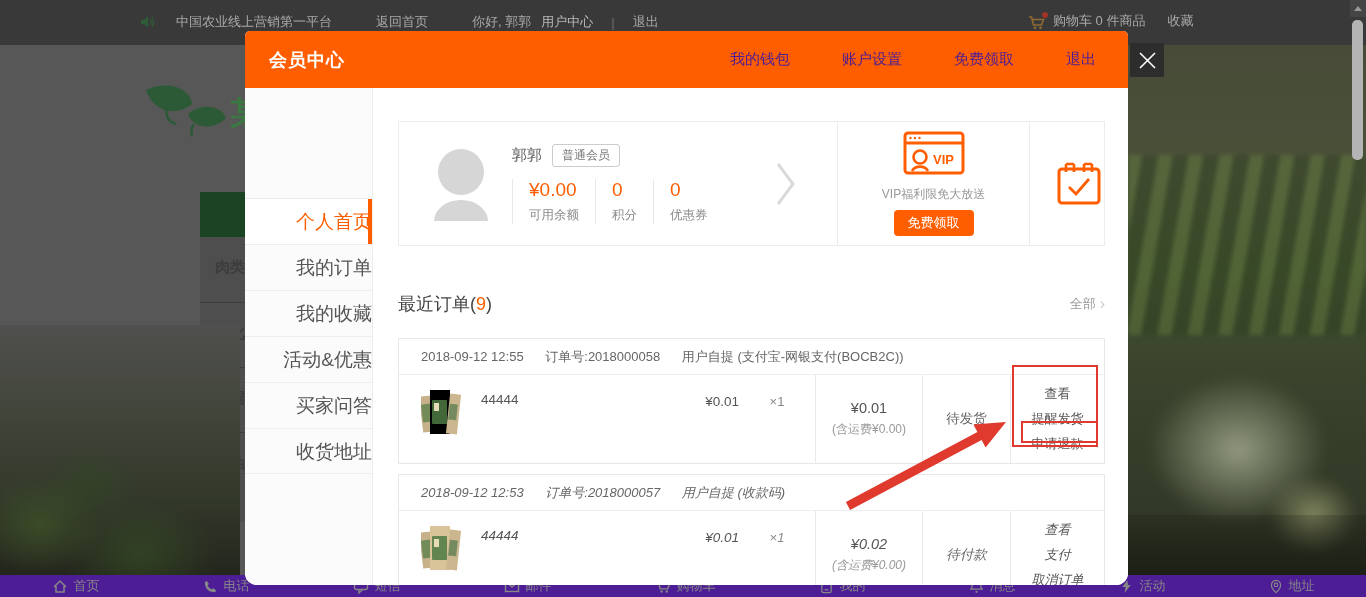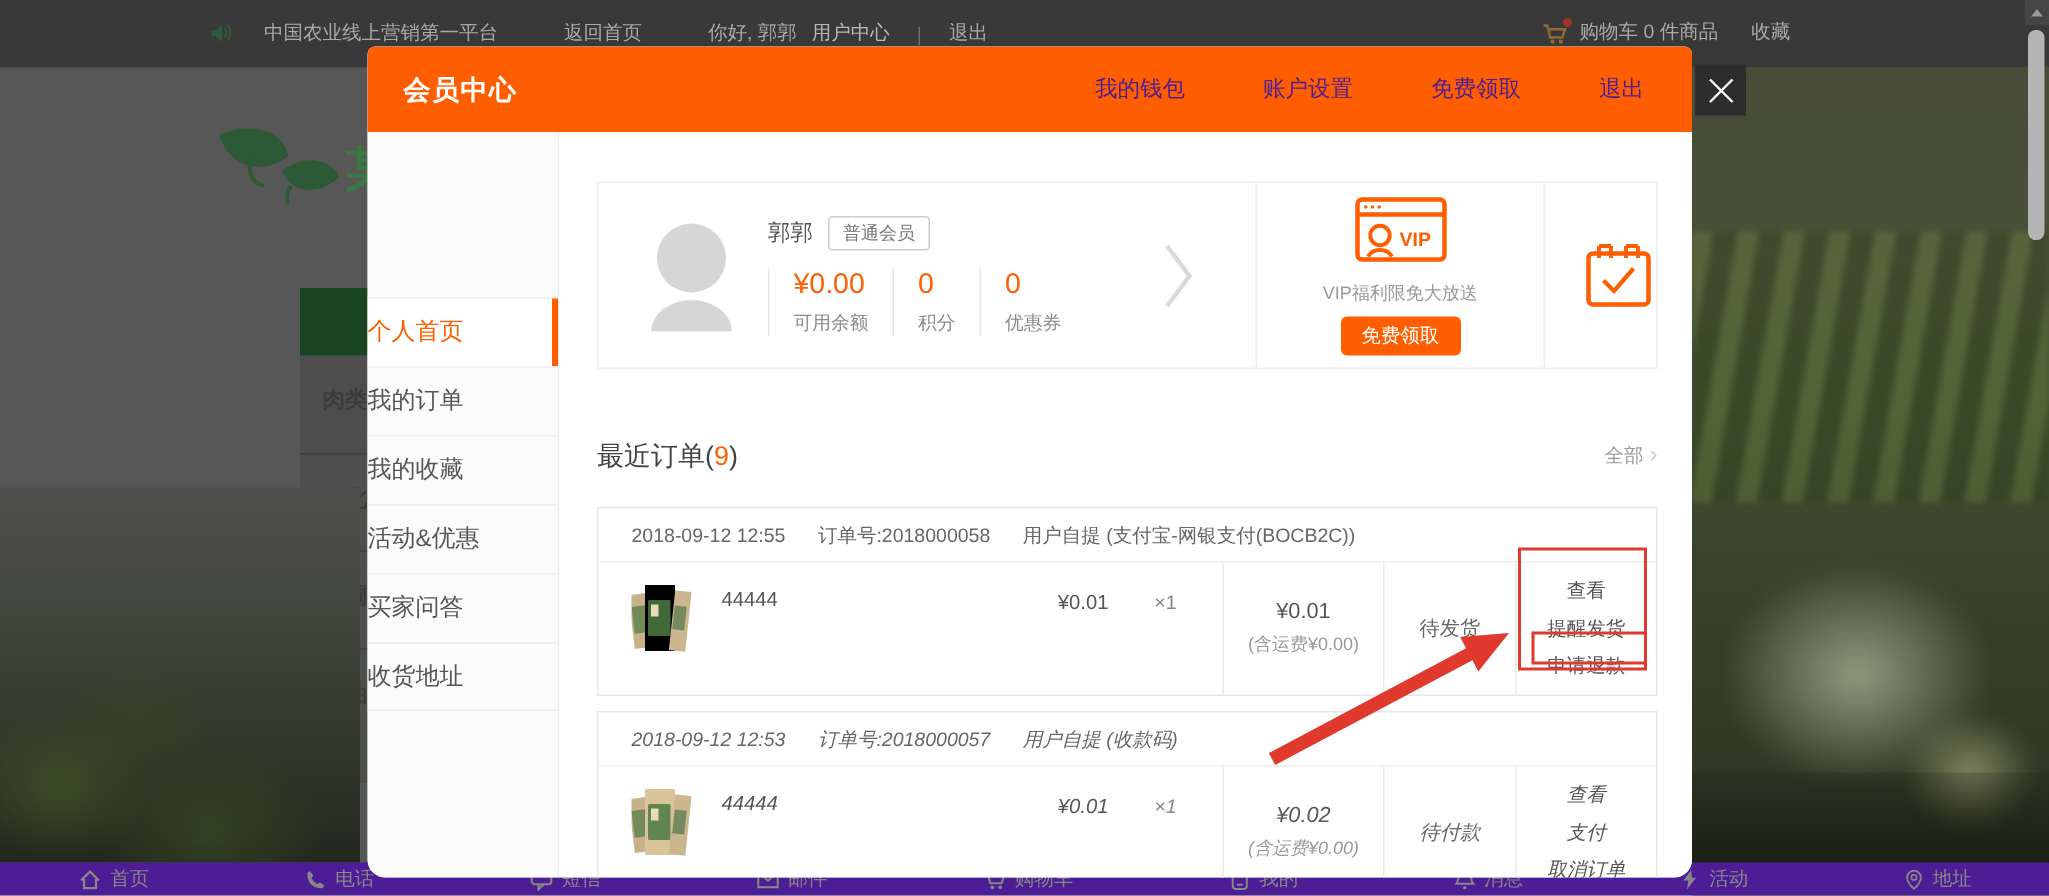--- a/index.html
+++ b/index.html
@@ -60,21 +60,21 @@
     border-radius:5px 5px 12px 12px; overflow:hidden; background:#fff; }
   .m-header { height:57px; background:#ff5e00; display:flex; align-items:center; }
   .m-title { color:#fff; font-size:18px; font-weight:bold; letter-spacing:1px; padding-left:24px; }
   .m-nav { margin-left:auto; display:flex; align-items:center; gap:52px; padding-right:32px; }
   .m-nav-item { color:#4c1d95; font-size:15px; cursor:pointer; white-space:nowrap; }
   .m-close { position:absolute; left:1130px; top:43px; width:34px; height:34px; background:#2d2d2d; z-index:25;
     display:flex; align-items:center; justify-content:center; cursor:pointer; }
 
   .m-body { display:flex; height:497px; }
   .m-side { width:128px; background:#fbfbfb; border-right:1px solid #ececec; padding-top:110px; }
-  .side-item { position:relative; height:46px; line-height:46px; text-align:left; font-size:16px; color:#555;
+  .side-item { position:relative; height:46px; line-height:46px; text-align:right; font-size:19px; color:#555;
     border-top:1px solid #ededed; cursor:pointer; background:#fbfbfb; }
   .side-item:last-child { border-bottom:1px solid #ededed; }
   .side-item.active { color:#ff5e00; background:#fff; }
   .side-item.active::after { content:""; position:absolute; right:0; top:0; width:4px; height:100%; background:#ff5e00; }
 
   .m-main { flex:1; background:#fff; padding:0 23px 0 25px; position:relative; }
 
   .profile-card { margin-top:33px; height:125px; border:1px solid #ececec; display:flex;gap:24px; }
   .p-left { width:414px; display:flex; align-items:center; padding-left:33px; }
   .p-avatar { margin-right:22px; display:flex; }

